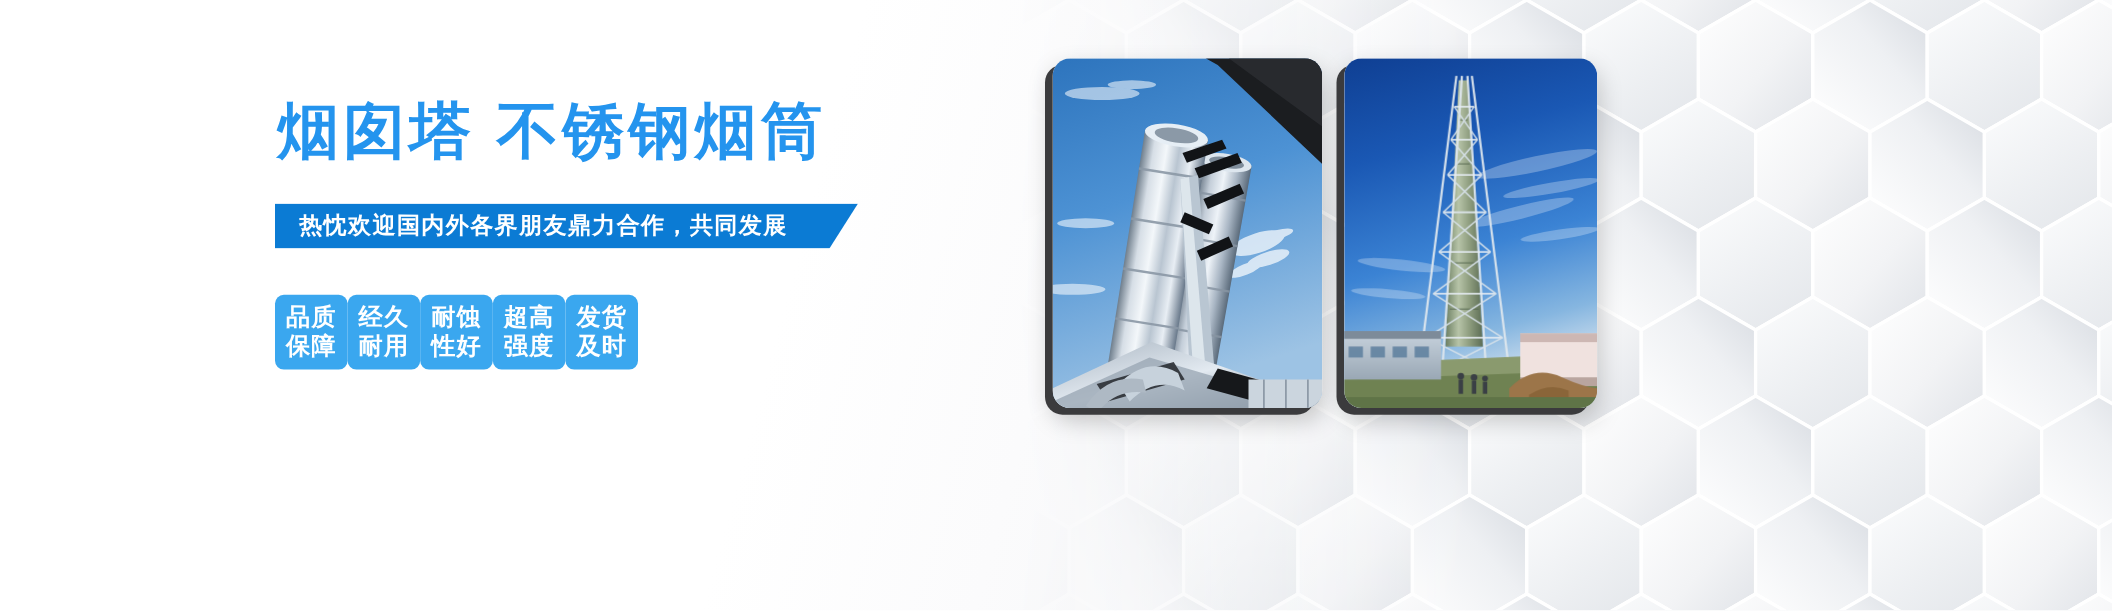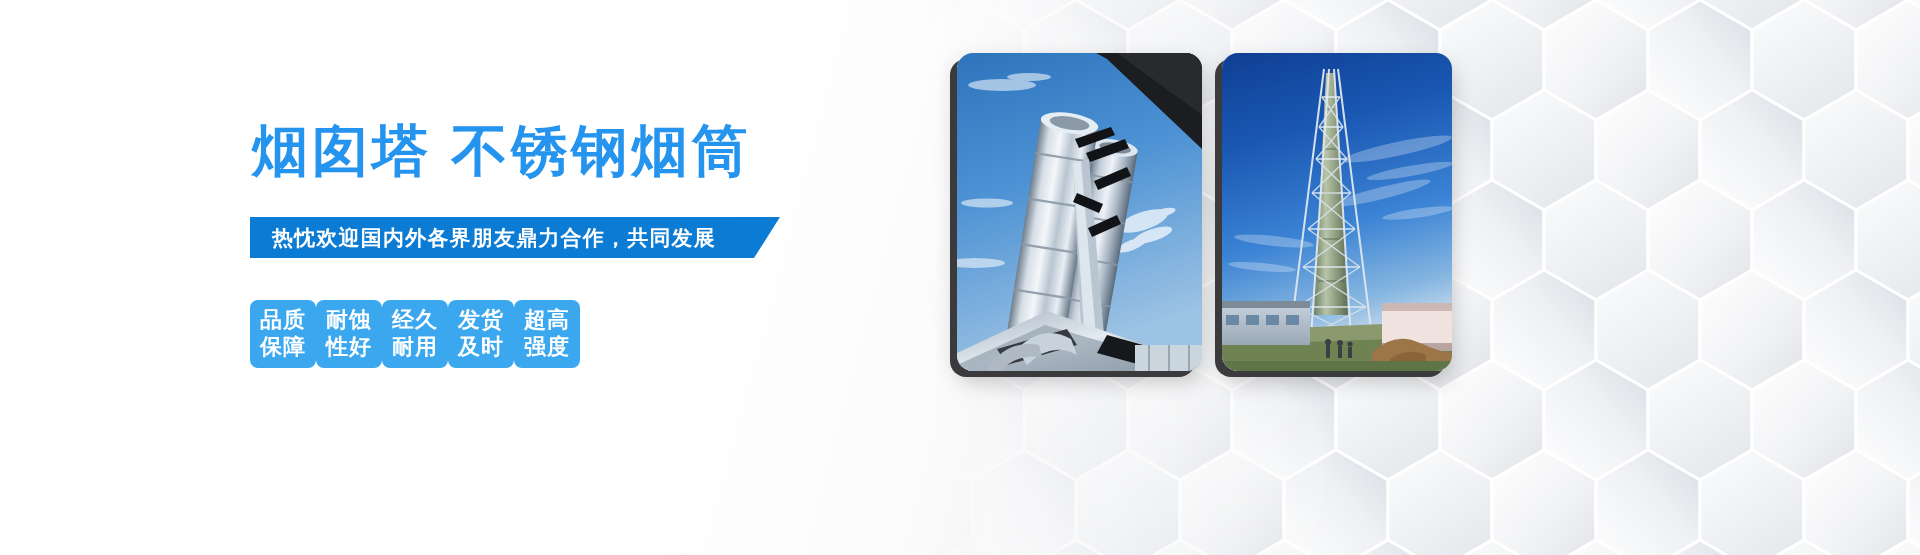--- a/index.html
+++ b/index.html
@@ -27,21 +27,21 @@
     position:absolute; inset:0;
     -webkit-mask-image:linear-gradient(to right, rgba(0,0,0,0) 0%, rgba(0,0,0,0.35) 14%, rgba(0,0,0,1) 42%, rgba(0,0,0,1) 100%);
             mask-image:linear-gradient(to right, rgba(0,0,0,0) 0%, rgba(0,0,0,0.35) 14%, rgba(0,0,0,1) 42%, rgba(0,0,0,1) 100%);
   }
   .hexmask svg { display:block; }
 
   
   .content {
     position:absolute;
     left:250px; top:0;
-    width:560px; height:522px;margin-top:32px;
+    width:560px; height:522px;
   }
 
   .headline {
     position:absolute;
     left:2px; top:88px;
     font-size:56px;
     font-weight:bold;
     letter-spacing:4px;
     color:#2494ee;
     white-space:nowrap;
@@ -243,34 +243,34 @@
     <div class="subbar">
       <span class="subbar-text">热忱欢迎国内外各界朋友鼎力合作，共同发展</span>
     </div>
 
     <div class="badges">
       <div class="badge">
         <span>品质</span>
         <span>保障</span>
       </div>
       <div class="badge">
+        <span>经久</span>
+        <span>耐用</span>
+      </div>
+      <div class="badge">
         <span>耐蚀</span>
         <span>性好</span>
       </div>
       <div class="badge">
-        <span>经久</span>
-        <span>耐用</span>
+        <span>超高</span>
+        <span>强度</span>
       </div>
       <div class="badge">
         <span>发货</span>
         <span>及时</span>
-      </div>
-      <div class="badge">
-        <span>超高</span>
-        <span>强度</span>
       </div>
     </div>
 
   </div>
 
   <div class="photo" id="photo-left">
     <svg viewBox="0 0 245 318" preserveAspectRatio="none" xmlns="http://www.w3.org/2000/svg">
       <defs>
         <linearGradient id="sky1" x1="0" y1="0" x2="0.25" y2="1">
           <stop offset="0%" stop-color="#2d74bd"></stop>

